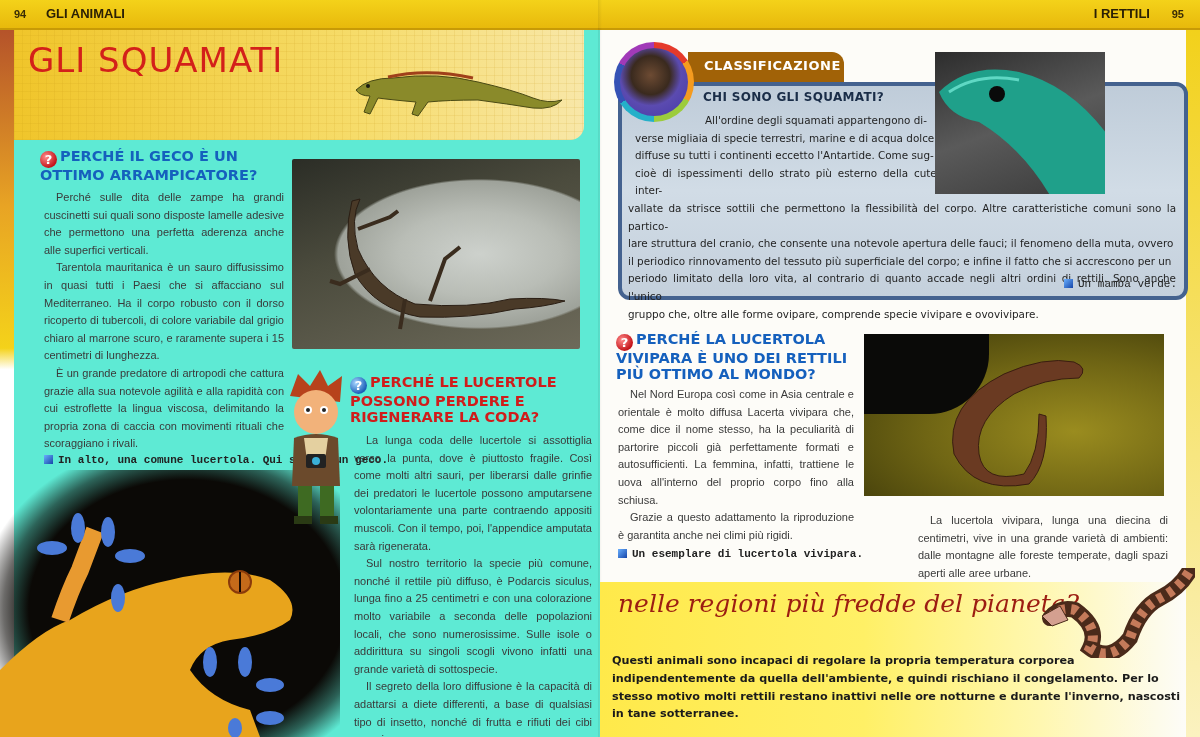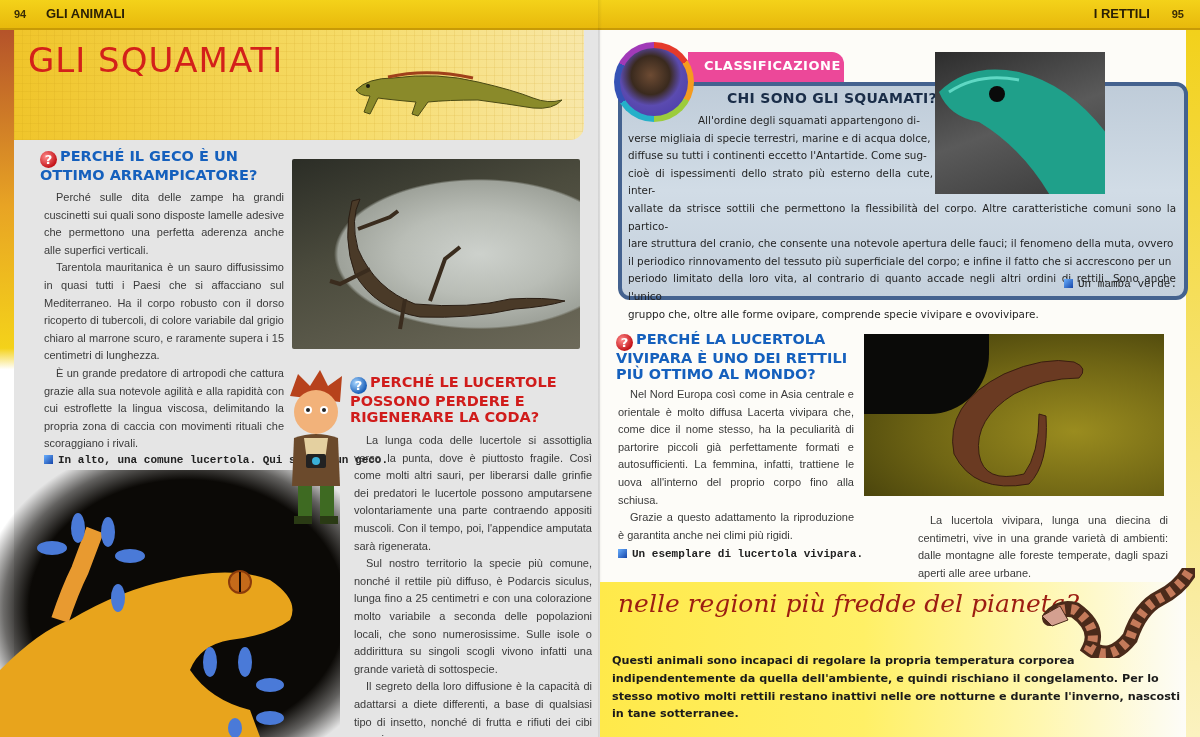--- a/index.html
+++ b/index.html
@@ -1,18 +1,18 @@
 <!DOCTYPE html>
 <html><head>
 <meta charset="utf-8">
 <style>
   * { box-sizing: border-box; margin: 0; padding: 0; }
   body { width: 1200px; height: 737px; overflow: hidden; background: #fff; font-family: "Liberation Sans", sans-serif; color: #333; position: relative; }
   .page { position: absolute; top: 0; height: 737px; width: 600px; overflow: hidden; }
-  .page-left { left: 0; background: #e5e5e5; }
+  .page-left { left: 0; background: #5eead4; }
   .page-right { left: 600px; background: #fdfcf8; }
   .topband { position: absolute; top: 0; left: 0; right: 0; height: 30px; background: linear-gradient(180deg, #f4d21a 0%, #e8b90c 100%); border-bottom: 2px solid #c89a06; }
   .topband .pn { position: absolute; top: 8px; font-size: 11px; color: #3a2d05; font-weight: bold; }
   .topband .sec { position: absolute; top: 6px; font-size: 13px; font-weight: bold; color: #2b2005; }
   .right-edge { position: absolute; right: 0; top: 30px; width: 14px; height: 707px; background: linear-gradient(180deg, #f2d11b 0%, #f7e680 60%, #fbf2c0 100%); }
   .left-edge { position: absolute; left: 0; top: 30px; width: 14px; height: 707px; background: linear-gradient(180deg, #b5532a 0%, #e8a424 25%, #f4d21a 45%, #fff 48%, #fff 100%); }
   .title-panel { position: absolute; left: 14px; top: 30px; width: 570px; height: 110px; background: linear-gradient(90deg, #f0c52a 0%, #f6dc6a 60%, #f8e7a8 100%); border-bottom-right-radius: 14px; }
   .title-panel .grid { position: absolute; inset: 0; background-image: repeating-linear-gradient(0deg, rgba(200,150,20,.12) 0 1px, transparent 1px 8px), repeating-linear-gradient(90deg, rgba(200,150,20,.12) 0 1px, transparent 1px 8px); border-bottom-right-radius: 14px; }
   .title { position: absolute; left: 28px; top: 40px; font-family: "DejaVu Sans", sans-serif; font-size: 34px; color: #d3201a; letter-spacing: 1px; font-weight: normal; }
   .lizard-draw { position: absolute; left: 348px; top: 60px; width: 220px; height: 60px; }
@@ -29,27 +29,27 @@
   .caption .sq { display: inline-block; width: 9px; height: 9px; background: linear-gradient(135deg, #6ab0ff, #1545a8); margin-right: 5px; vertical-align: -1px; }
   .photo { position: absolute; border-radius: 2px; overflow: hidden; }
   .photo-rock { left: 292px; top: 159px; width: 288px; height: 190px; background:
      radial-gradient(ellipse 70% 55% at 65% 50%, #cdd1cc 0%, #b9bdb6 40%, #9ea29a 70%, transparent 72%),
      linear-gradient(160deg, #2b2d26 0%, #4b4b3d 40%, #6d6a5a 100%); }
   .photo-rock .liz { position: absolute; left: 28px; top: 30px; width: 250px; height: 150px; }
   .gecko { position: absolute; left: 0; top: 470px; width: 340px; height: 267px; background:
      radial-gradient(ellipse 75% 78% at 55% 52%, #0b0906 0%, #0b0906 62%, rgba(11,9,6,.6) 72%, transparent 82%); }
   .boy { position: absolute; left: 276px; top: 368px; width: 80px; height: 160px; }
   .class-box { position: absolute; left: 618px; top: 82px; width: 570px; height: 218px; background: linear-gradient(180deg, #bfccd9 0%, #d1dce6 50%, #c4d0dc 100%); border: 4px solid #44628f; border-radius: 12px; }
-  .class-tab { position: absolute; left: 688px; top: 52px; width: 156px; height: 30px; background: #ec4899; border-top-right-radius: 12px; color: #fff; font-family: "DejaVu Sans", sans-serif; font-weight: bold; font-size: 13px; padding: 6px 0 0 16px; letter-spacing: .5px; }
+  .class-tab { position: absolute; left: 688px; top: 52px; width: 156px; height: 30px; background: #a16207; border-top-right-radius: 12px; color: #fff; font-family: "DejaVu Sans", sans-serif; font-weight: bold; font-size: 13px; padding: 6px 0 0 16px; letter-spacing: .5px; }
   .class-circle { position: absolute; left: 614px; top: 42px; width: 80px; height: 80px; border-radius: 50%; background: conic-gradient(#e53a2b 0 16%, #f59b1f 0 33%, #9ccc3c 0 50%, #25b0c9 0 66%, #3552b5 0 83%, #a13ab8 0 100%); padding: 6px; z-index: 3; }
   .class-circle .inner { width: 100%; height: 100%; border-radius: 50%; background: radial-gradient(circle at 45% 40%, #6d4b33 0%, #3a2a1e 35%, #5b4bb0 55%, #4537a8 100%); }
-  .class-title { position: absolute; left: 703px; top: 90px; font-family: "DejaVu Sans", sans-serif; font-weight: bold; font-size: 14px; color: #1a2d48; letter-spacing: .3px; margin-left: 24px; }
+  .class-title { position: absolute; left: 703px; top: 90px; font-family: "DejaVu Sans", sans-serif; font-weight: bold; font-size: 12px; color: #1a2d48; letter-spacing: .3px; }
   .class-text { position: absolute; left: 628px; top: 112px; width: 548px; font-family: "DejaVu Sans", sans-serif; font-size: 10.4px; line-height: 17.6px; color: #1f1f1f; text-align: justify; }
   .class-text .l1 { display: block; padding-left: 70px; }
-  .class-text .narrow { display: block; width: 305px; }
+  .class-text .narrow { display: block; width: 305px; margin-left: 7px; }
   .snake-photo { position: absolute; left: 935px; top: 52px; width: 170px; height: 142px; background: linear-gradient(160deg, #2d2d2d 0%, #5a5a5a 50%, #3a3a3a 100%); z-index: 2; overflow: hidden; }
   .snake-photo .head { position: absolute; left: 4px; top: 10px; width: 190px; height: 150px; }
   .vivi-photo { position: absolute; left: 864px; top: 334px; width: 300px; height: 162px; background: radial-gradient(ellipse at 70% 60%, #9a8c1f 0%, #6f6514 50%, #3b3709 100%); overflow: hidden; }
   .vivi-photo .dark { position: absolute; left: 0; top: 0; width: 125px; height: 80px; background: #0a0a08; border-bottom-right-radius: 60px; }
   .bottom-box { position: absolute; left: 600px; top: 582px; width: 586px; height: 155px; background: linear-gradient(90deg, #ffe94a 0%, #fff066 45%, #fff7b0 75%, rgba(255,255,255,0) 100%); }
   .bottom-title { position: absolute; left: 618px; top: 588px; font-family: "DejaVu Serif", serif; font-style: italic; font-size: 25px; line-height: 31px; color: #9c1d12; }
   .bottom-text { position: absolute; left: 612px; top: 652px; width: 572px; font-family: "DejaVu Sans", sans-serif; font-size: 11.2px; line-height: 17.8px; color: #1a1a1a; font-weight: bold; }
   .snake-draw { position: absolute; left: 1040px; top: 568px; width: 155px; height: 90px; }
   .gutter { position: absolute; left: 598px; top: 0; width: 4px; height: 737px; background: linear-gradient(90deg, rgba(0,0,0,.08), rgba(0,0,0,0)); }
 </style>

